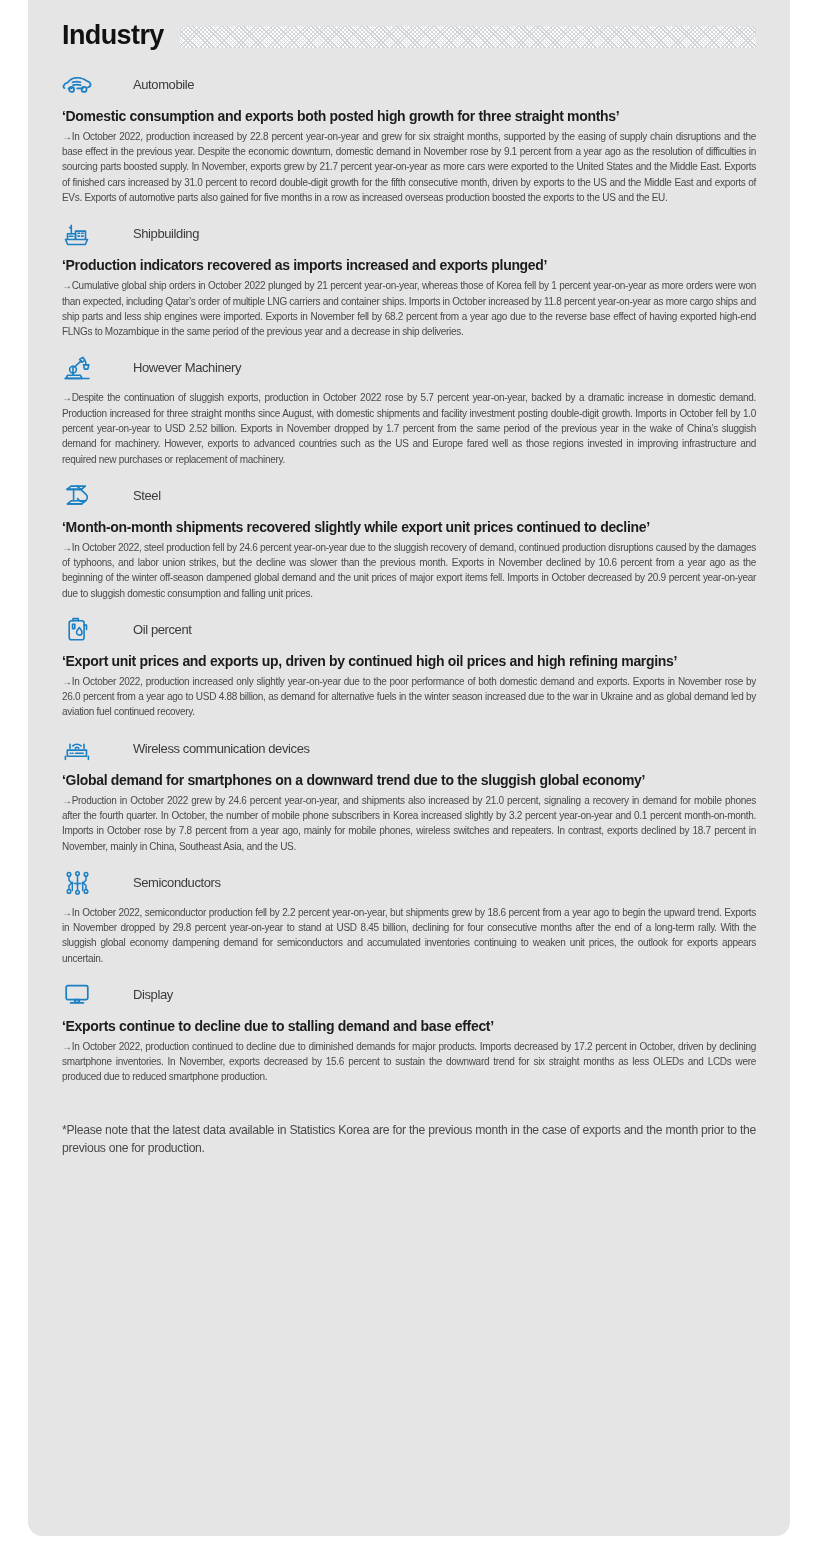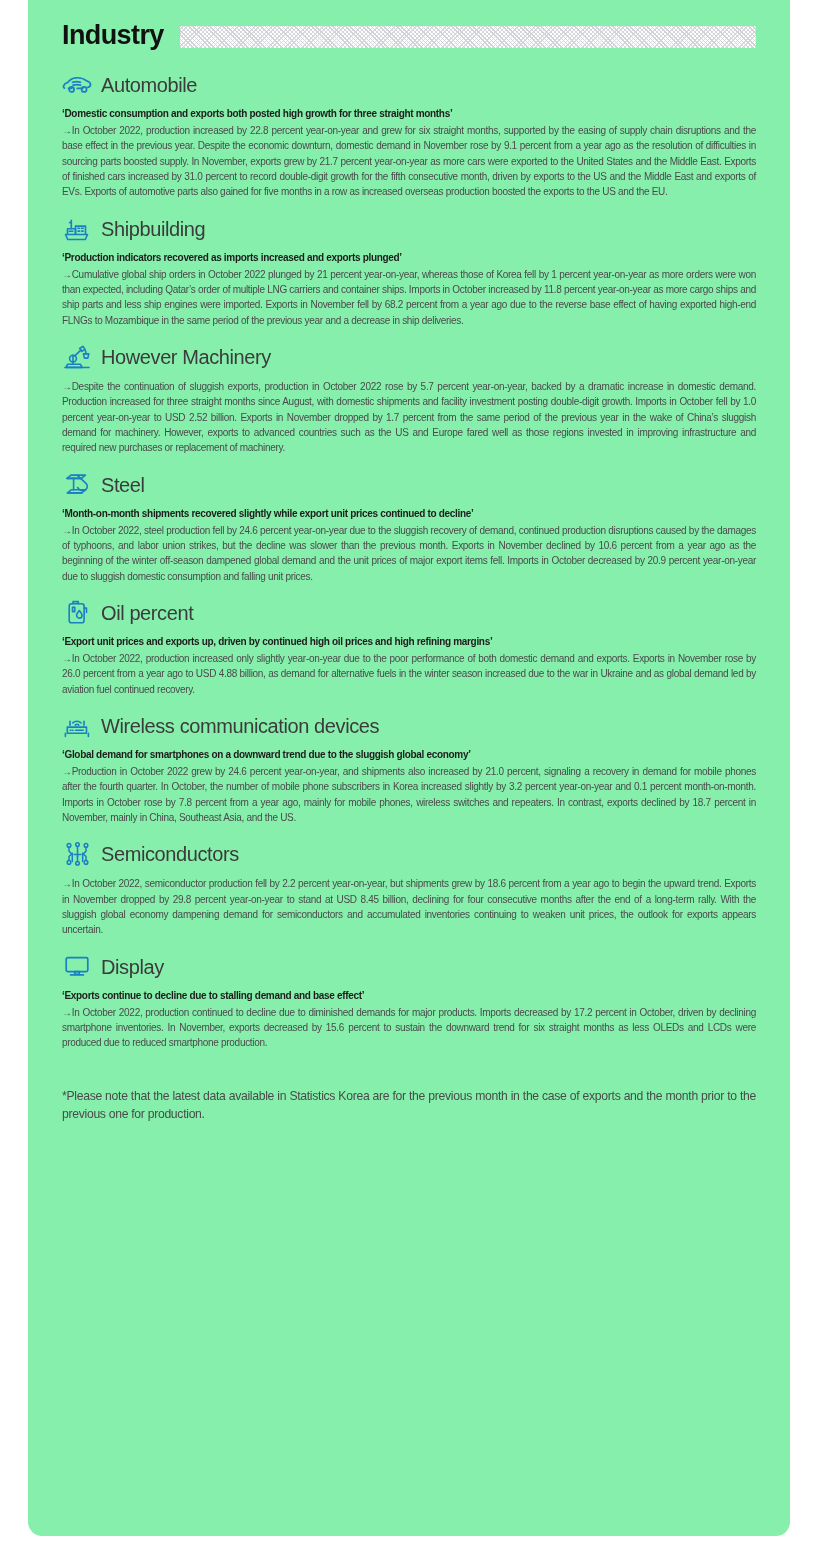--- a/index.html
+++ b/index.html
@@ -17,21 +17,21 @@
     height: 1550px;
     background: #ffffff;
     overflow: hidden;
   }
   .card {
     position: absolute;
     left: 28px;
     top: 0px;
     width: 762px;
     height: 1536px;
-    background: #86efac;
+    background: #e5e5e5;
     border-radius: 0 0 14px 14px;
     padding: 0 34px;
   }
 
   
   .header {
     display: flex;
     align-items: center;
     padding-top: 14px;
     height: 56px;
@@ -70,28 +70,29 @@
   .section-icon {
     width: 30px;
     height: 26px;
     flex: 0 0 30px;
     display: flex;
     align-items: center;
     justify-content: center;
   }
   .section-icon svg { display: block; }
   .section-title {
-    font-size: 20px;
+    font-size: 13px;
     font-weight: 500;
     color: #3b3b3b;
     letter-spacing: -0.4px;
     line-height: 1.1;
+    margin-left: 32px;
   }
   .section-lead {
-    font-size: 10px;
+    font-size: 14px;
     font-weight: bold;
     color: #1c1c1c;
     letter-spacing: -0.32px;
     line-height: 1.42;
     margin: 0 0 2px 0;
   }
   .section-body {
     font-size: 10px;
     color: #4a4a4a;
     letter-spacing: -0.3px;

